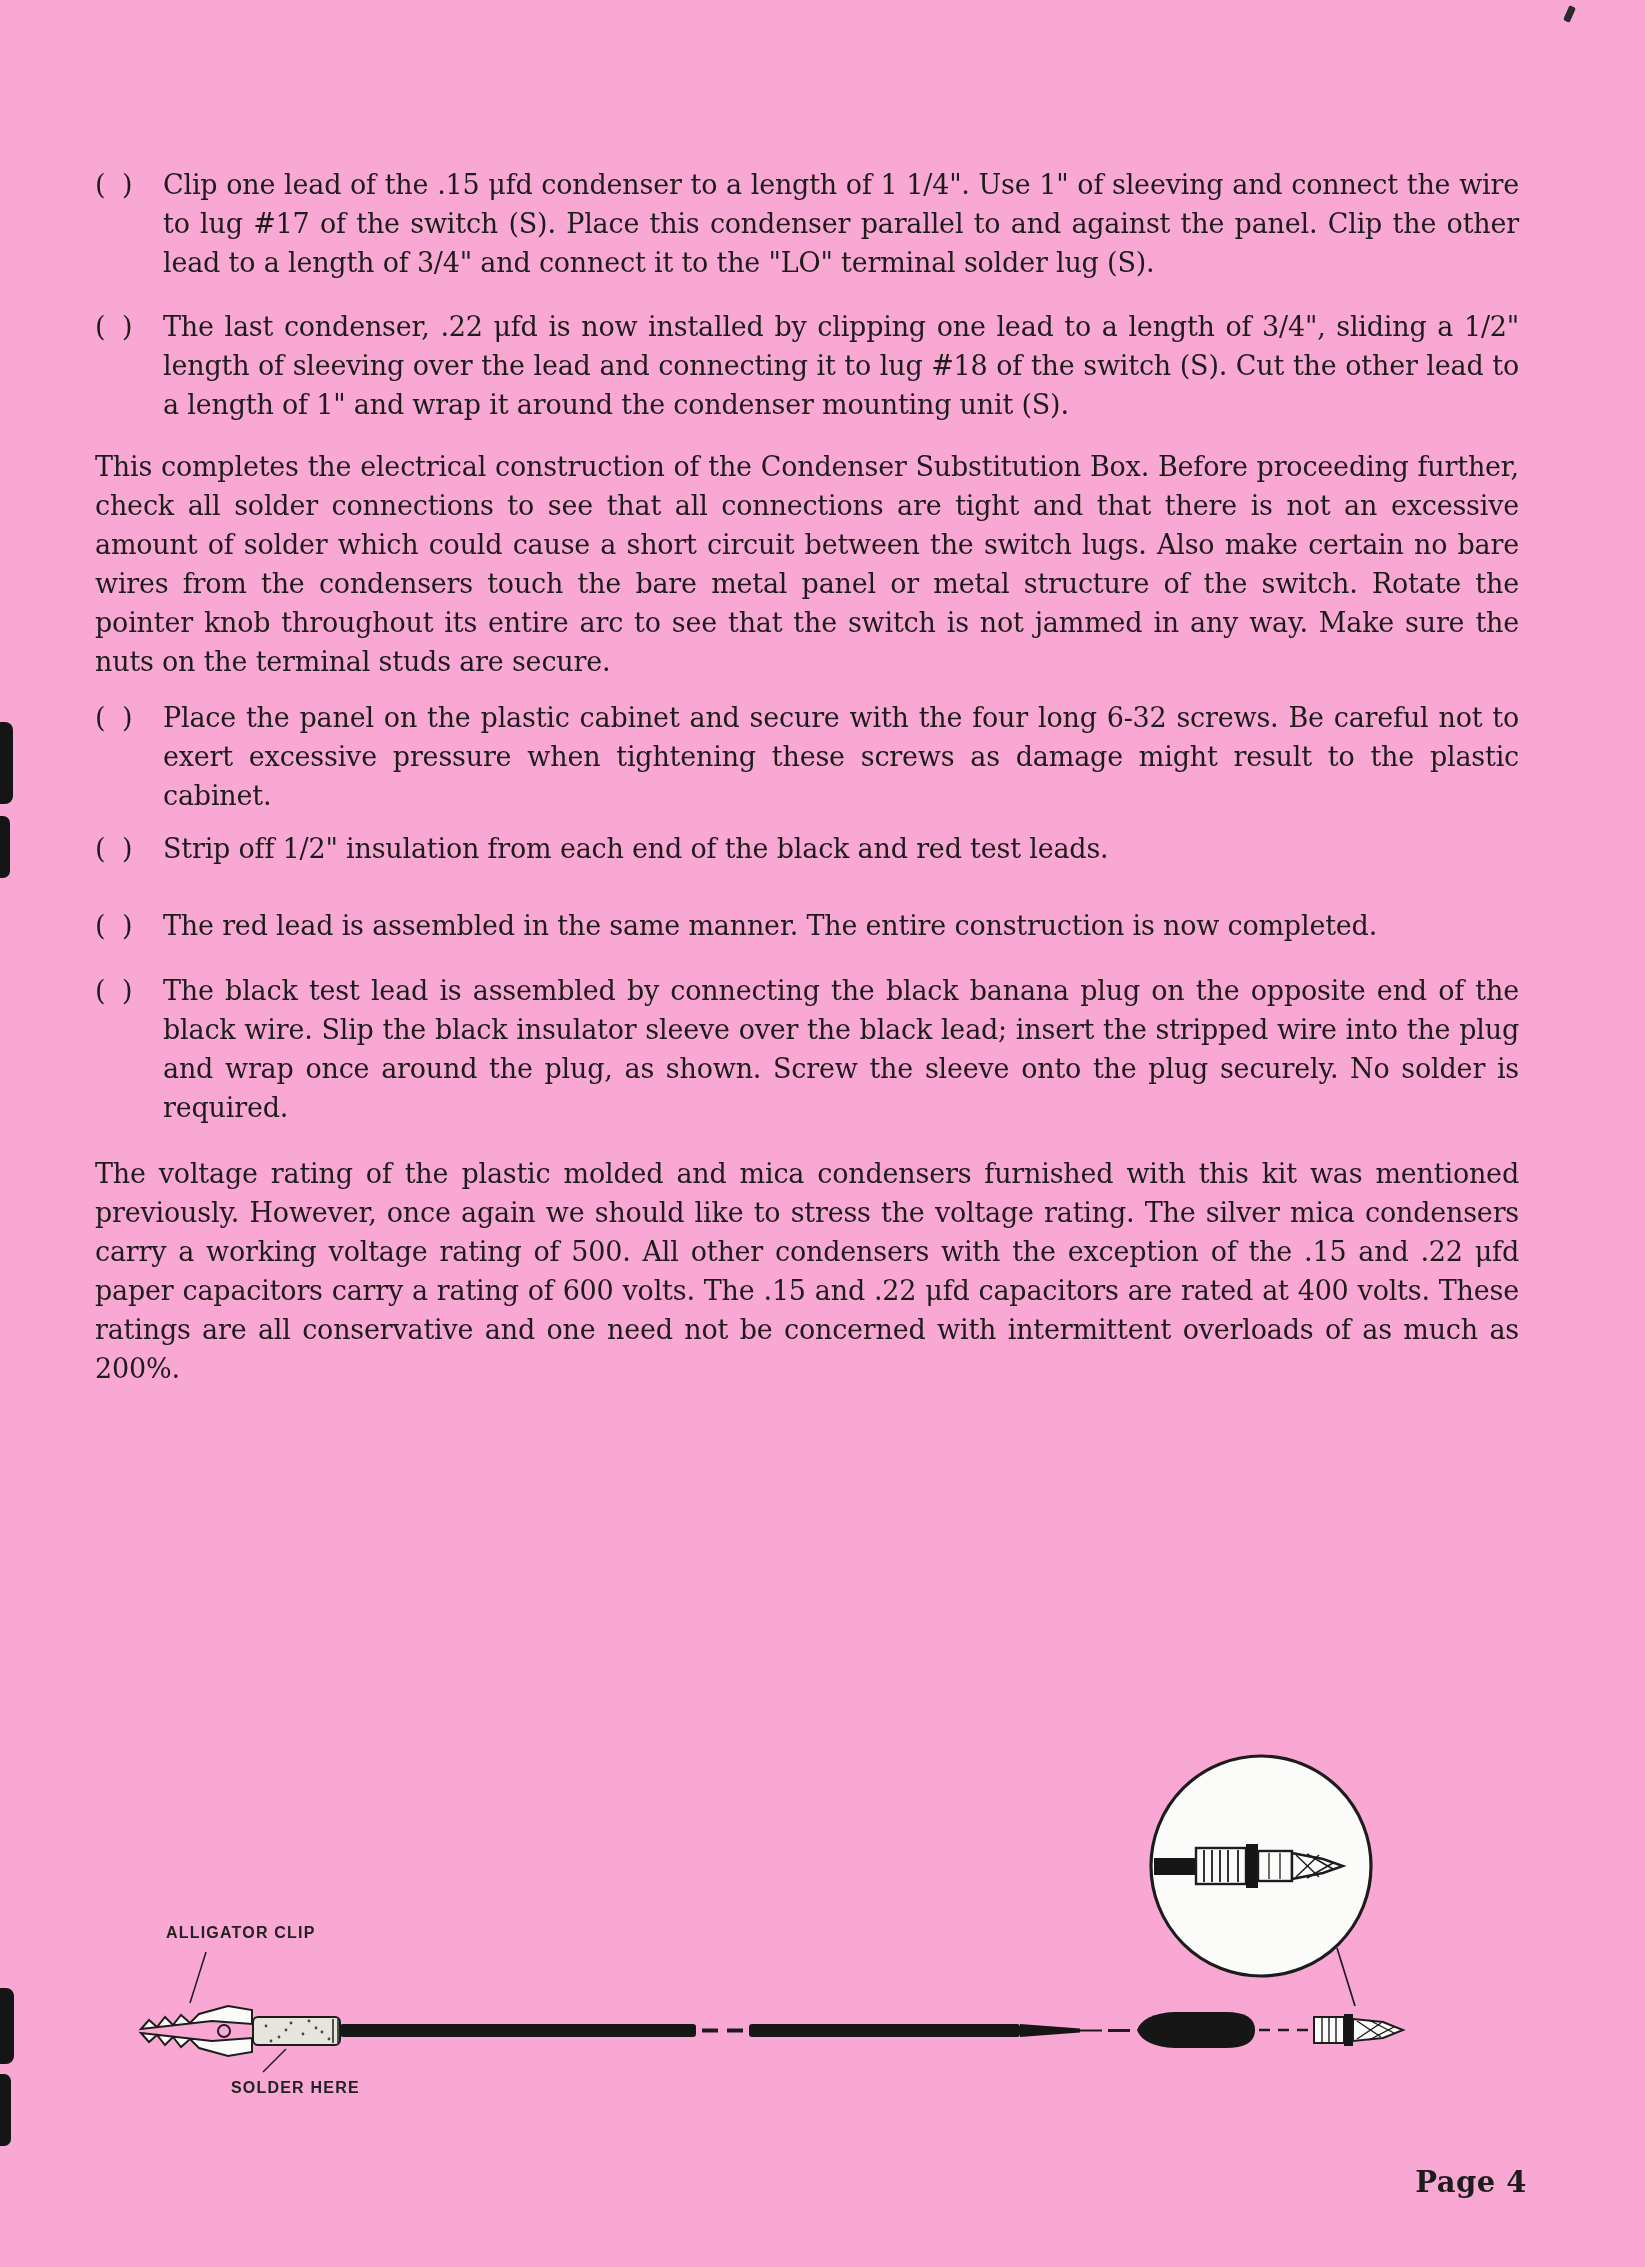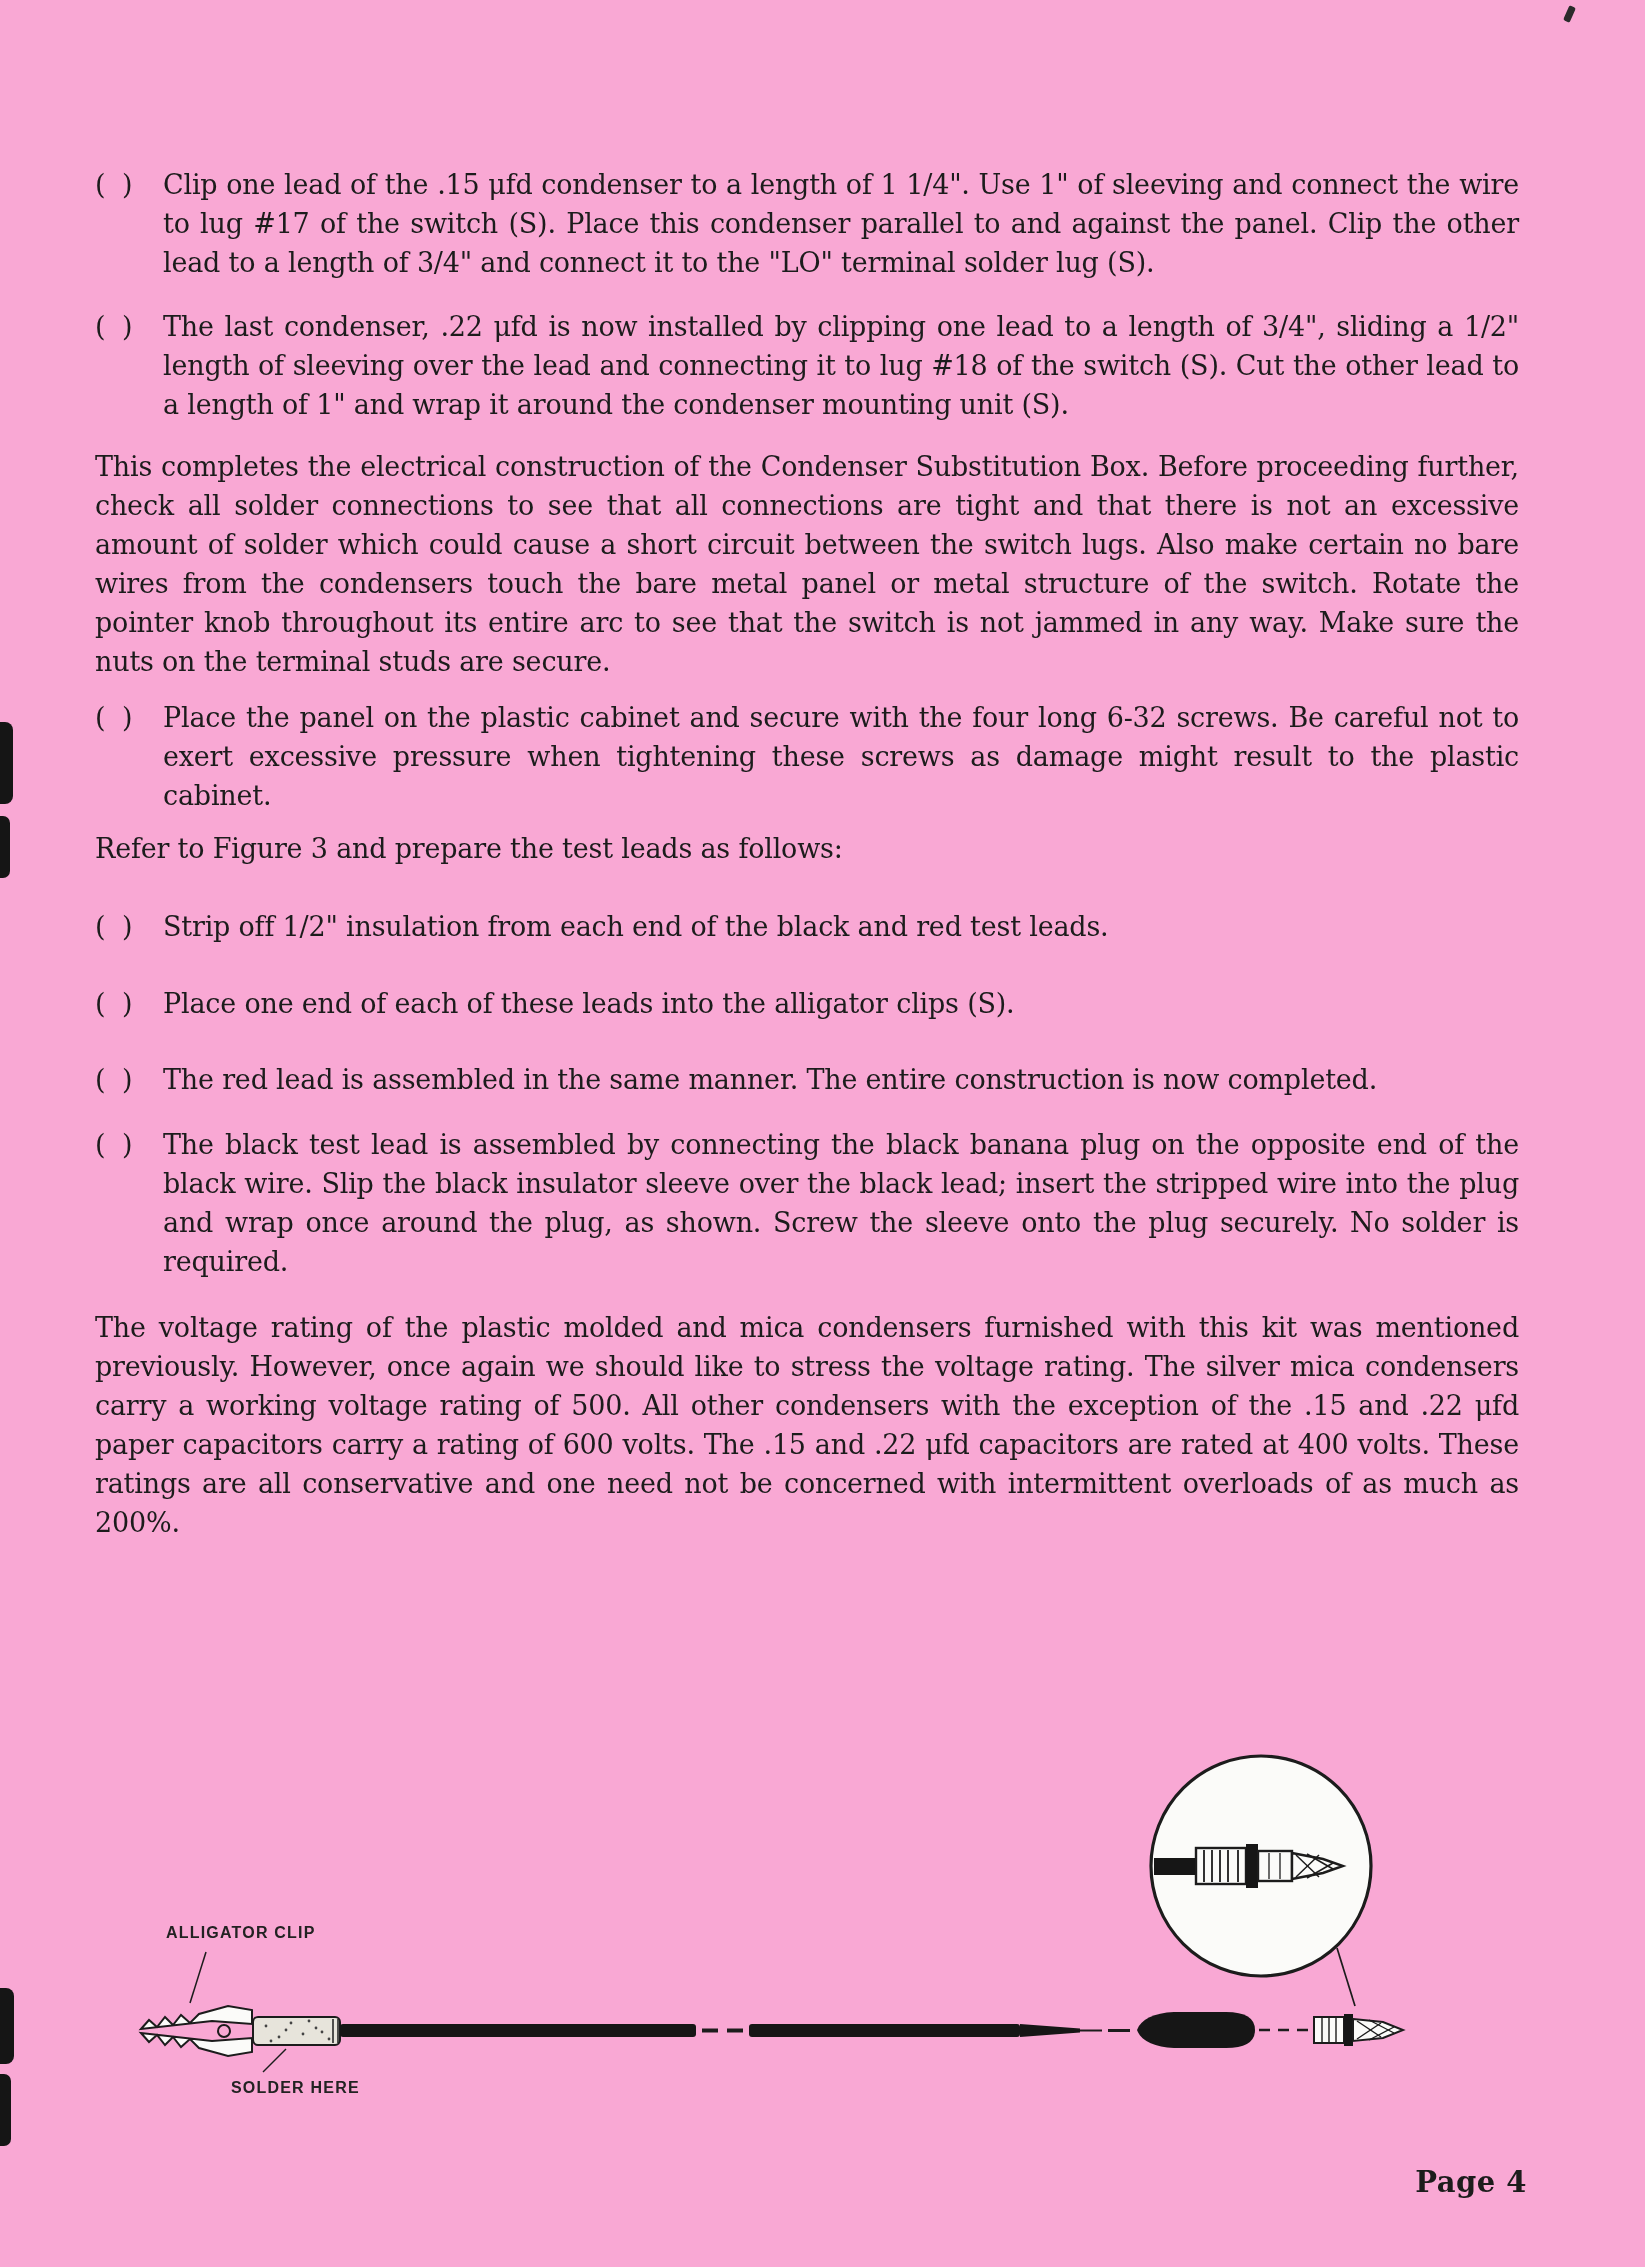--- a/index.html
+++ b/index.html
@@ -53,29 +53,25 @@
       <span class="marker">(&nbsp;&nbsp;)</span><span>The last condenser, .22 μfd is now installed by clipping one lead to a length of 3/4", sliding a 1/2" length of sleeving over the lead and connecting it to lug #18 of the switch (S).  Cut the other lead to a length of 1" and wrap it around the condenser mounting unit (S).</span>
     </div>
 
 
     <p class="para" style="margin-bottom:17px">This completes the electrical construction of the Condenser Substitution Box.  Before proceeding further, check all solder connections to see that all connections are tight and that there is not an excessive amount of solder which could cause a short circuit between the switch lugs. Also make certain no bare wires from the condensers touch the bare metal panel or metal structure of the switch.  Rotate the pointer knob throughout its entire arc to see that the switch is not jammed in any way.  Make sure the nuts on the terminal studs are secure.</p>
 
     <div class="check-item" style="margin-bottom:14px">
       <span class="marker">(&nbsp;&nbsp;)</span><span>Place the panel on the plastic cabinet and secure with the four long 6-32 screws.  Be careful not to exert excessive pressure when tightening these screws as damage might result to the plastic cabinet.</span>
     </div>
 
-    <p class="para" style="margin-bottom:39px">Refer to Figure 3 and prepare the test leads as follows:</p>
 
     <div class="check-item" style="margin-bottom:38px">
       <span class="marker">(&nbsp;&nbsp;)</span><span>Strip off 1/2" insulation from each end of the black and red test leads.</span>
     </div>
 
-    <div class="check-item" style="margin-bottom:37px">
-      <span class="marker">(&nbsp;&nbsp;)</span><span>Place one end of each of these leads into the alligator clips (S).</span>
-    </div>
 
     <div class="check-item" style="margin-bottom:26px">
       <span class="marker">(&nbsp;&nbsp;)</span><span>The red lead is assembled in the same manner.  The entire construction is now completed.</span>
     </div>
 
     <div class="check-item" style="margin-bottom:27px">
       <span class="marker">(&nbsp;&nbsp;)</span><span>The black test lead is assembled by connecting the black banana plug on the opposite end of the black wire.  Slip the black insulator sleeve over the black lead; insert the stripped wire into the plug and wrap once around the plug, as shown.  Screw the sleeve onto the plug securely.  No solder is required.</span>
     </div>
 
     <p class="para">The voltage rating of the plastic molded and mica condensers furnished with this kit was mentioned previously.  However, once again we should like to stress the voltage rating.  The silver mica condensers carry a working voltage rating of 500.  All other condensers with the exception of the .15 and .22 μfd paper capacitors carry a rating of 600 volts.  The .15 and .22 μfd capacitors are rated at 400 volts.   These ratings are all conservative and one need not be concerned with intermittent overloads of as much as 200%.</p>

